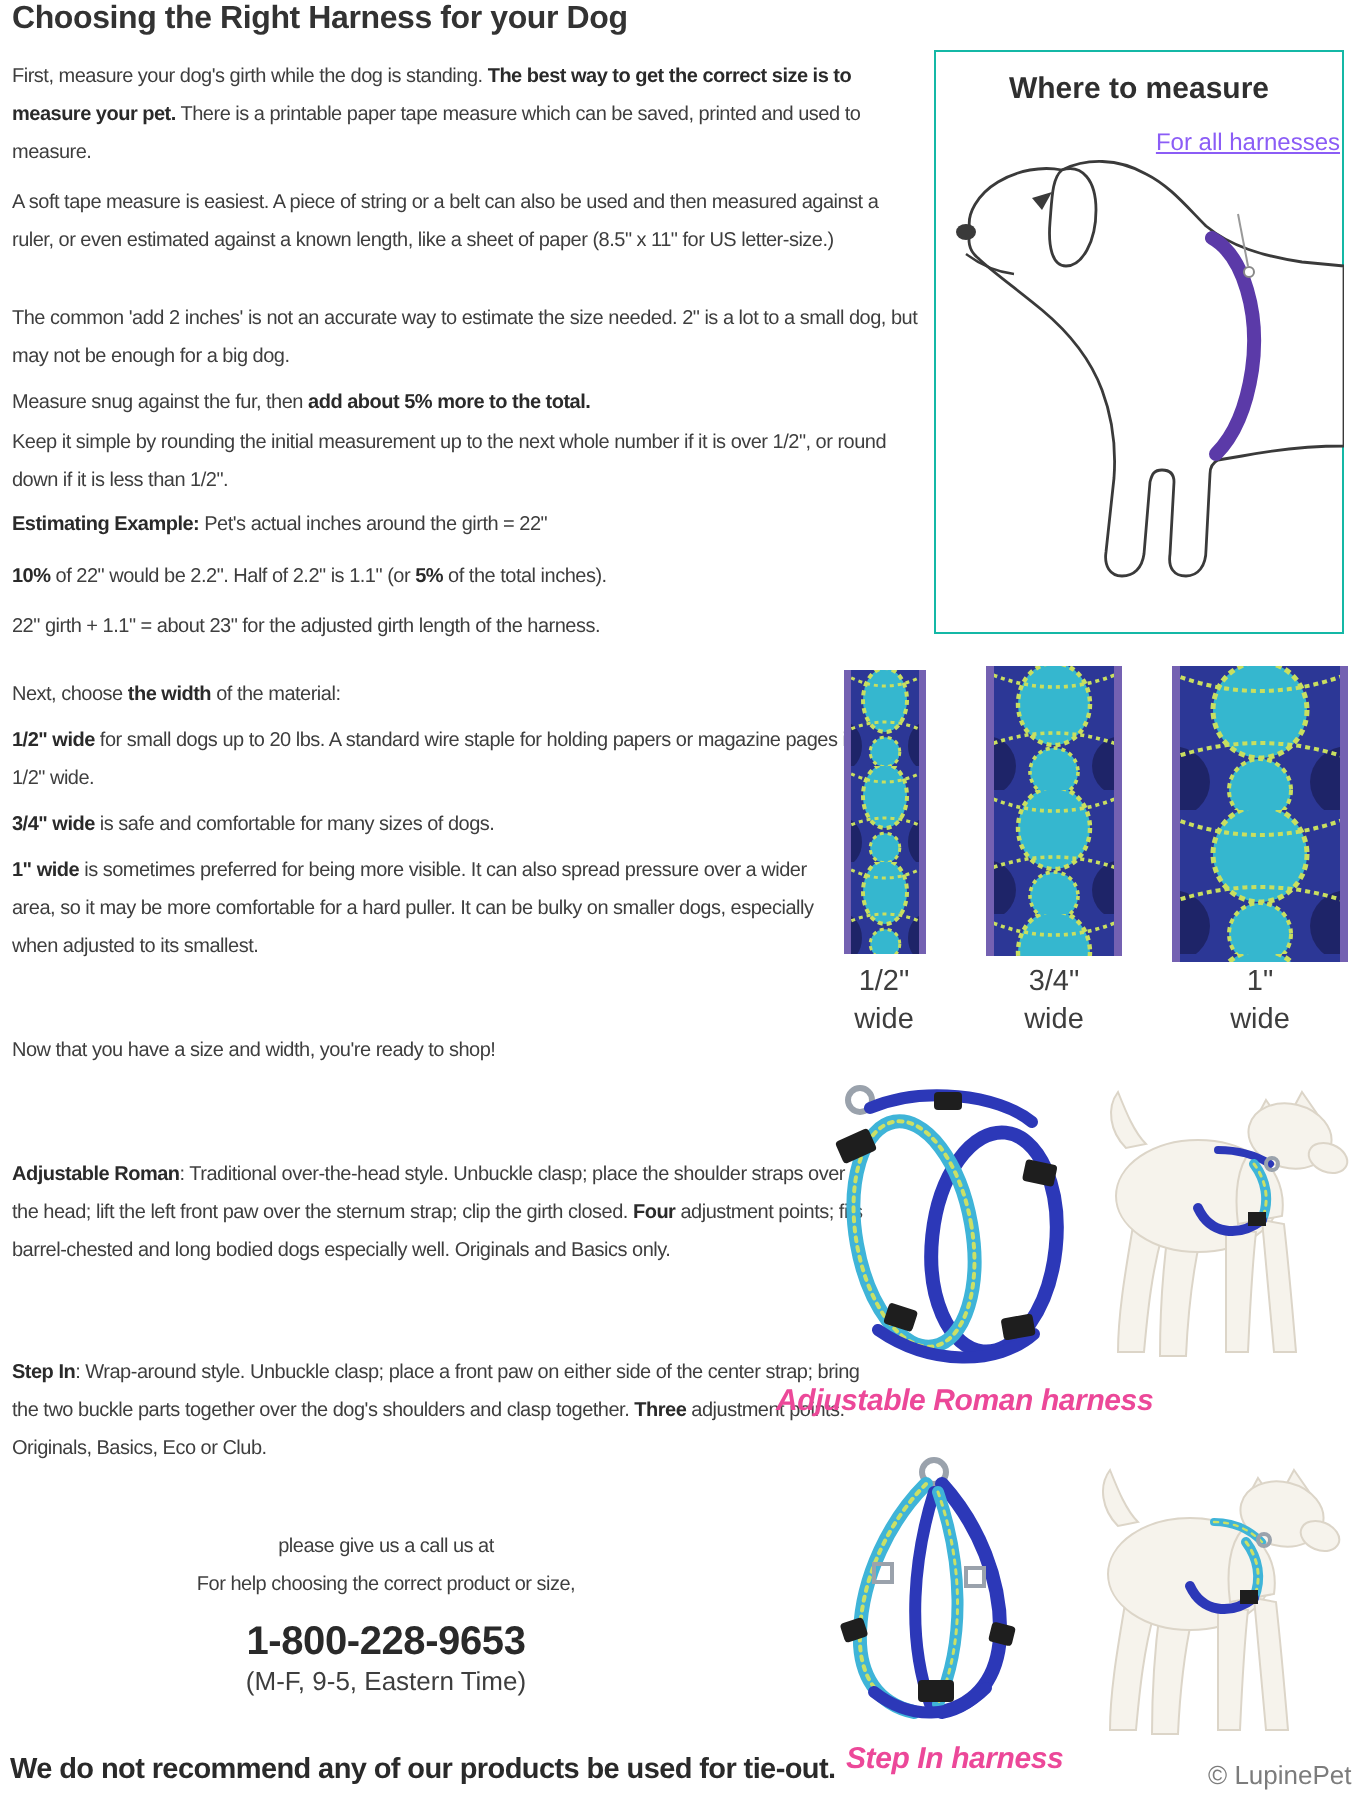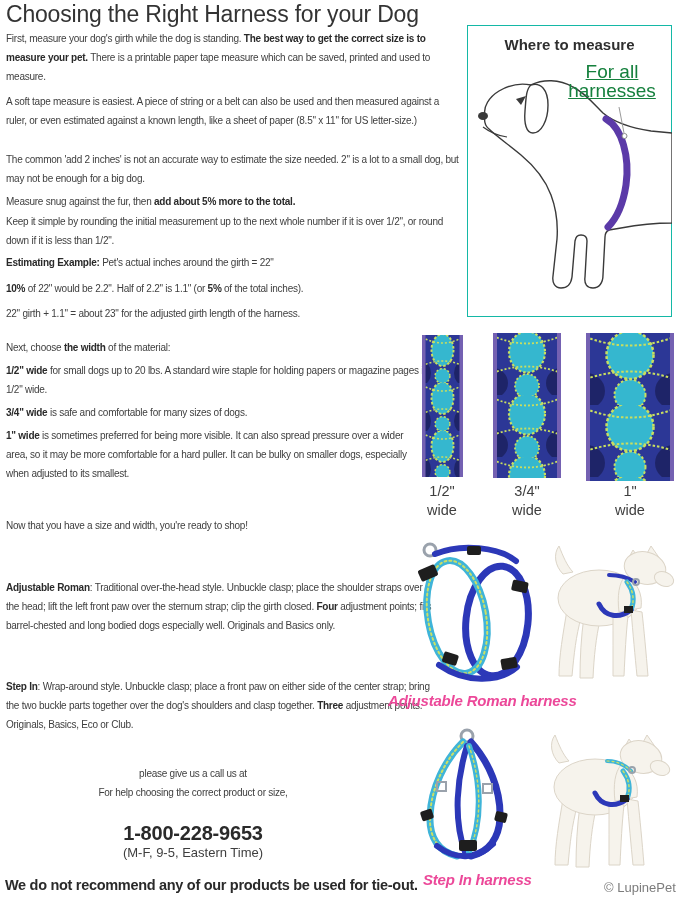--- a/index.html
+++ b/index.html
@@ -1,34 +1,34 @@
 <!DOCTYPE html>
 <html><head>
 <meta charset="utf-8">
 <style>
   html,body{margin:0;padding:0;background:#fff;}
   *{box-sizing:border-box;}
   #page{position:relative;width:679px;height:899px;background:#fff;overflow:hidden;
         font-family:"Liberation Sans",sans-serif;color:#3e3e3e;}
   .para{position:absolute;font-size:10px;line-height:19px;letter-spacing:-0.25px;margin:0;}
   .para b{font-weight:700;color:#2a2a2a;}
-  #title{position:absolute;left:6px;top:1px;font-size:23px;font-weight:400;color:#333;
+  #title{position:absolute;left:6px;top:1px;font-size:16px;font-weight:700;color:#333;
          letter-spacing:-0.2px;}
   .centerblock{position:absolute;text-align:center;}
   .phone{font-size:20px;font-weight:700;color:#2a2a2a;letter-spacing:-0.2px;}
   .hours{font-size:13px;color:#3e3e3e;}
   #footer-note{position:absolute;left:5px;top:877px;font-size:14.5px;font-weight:700;
                color:#2a2a2a;letter-spacing:-0.3px;}
   
   #measure-box{position:absolute;left:467px;top:25px;width:205px;height:292px;
                border:1px solid #14b8a6;background:#fff;}
   #measure-title{position:absolute;left:0;top:10px;width:100%;text-align:center;
                  font-size:15px;font-weight:700;color:#2f2f2f;}
-  #measure-callout{position:absolute;left:86px;top:36px;width:116px;text-align:center;
-                   font-size:19px;color:#15803d;text-decoration:underline;line-height:19px;}
+  #measure-callout{position:absolute;left:86px;top:36px;width:116px;text-align:right;
+                   font-size:12px;color:#8b5cf6;text-decoration:underline;line-height:19px;}
   #measure-dog-svg{position:absolute;left:1px;top:1px;}
   
   .swatch{position:absolute;}
   .swatch-label{position:absolute;width:70px;text-align:center;font-size:14.5px;
                 line-height:19px;color:#3e3e3e;}
   .photo{position:absolute;}
   .caption{position:absolute;font-size:15px;font-style:italic;font-weight:700;
            color:#ec4899;letter-spacing:-0.2px;}
   #credit{position:absolute;left:604px;top:880px;font-size:13px;color:#7c7c7c;}
 </style>
@@ -53,21 +53,21 @@
   <p class="para" style="left:6px;top:403px;width:424px"><b>3/4" wide</b><span> is safe and comfortable for many sizes of dogs.</span></p>
   <p class="para" style="left:6px;top:426px;width:420px"><b>1" wide</b><span> is sometimes preferred for being more visible. It can also spread pressure over a wider area, so it may be more comfortable for a hard puller. It can be bulky on smaller dogs, especially when adjusted to its smallest.</span></p>
   <p class="para" style="left:6px;top:516px;width:430px"><span>Now that you have a size and width, you're ready to shop!</span></p>
 
   <p class="para" style="left:6px;top:578px;width:430px"><b>Adjustable Roman</b><span>: Traditional over-the-head style. Unbuckle clasp; place the shoulder straps over the head; lift the left front paw over the sternum strap; clip the girth closed. </span><b>Four</b><span> adjustment points; fits barrel-chested and long bodied dogs especially well. Originals and Basics only.</span></p>
   <p class="para" style="left:6px;top:677px;width:430px"><b>Step In</b><span>: Wrap-around style. Unbuckle clasp; place a front paw on either side of the center strap; bring the two buckle parts together over the dog's shoulders and clasp together. </span><b>Three</b><span> adjustment points. Originals, Basics, Eco or Club.</span></p>
 
   <div class="centerblock" style="left:0;top:764px;width:386px">
     <div class="para" style="position:static">please give us a call us at</div>
     <div class="para" style="position:static">For help choosing the correct product or size,</div>
-    <div class="phone" style="margin-top:20px">1-800-228-9653</div>
+    <div class="phone" style="margin-top:8px">1-800-228-9653</div>
     <div class="hours">(M-F, 9-5, Eastern Time)</div>
   </div>
 
   <div id="footer-note">We do not recommend any of our products be used for tie-out.</div>
 
   <div id="measure-box">
     <svg id="measure-dog-svg" width="203" height="290" viewBox="0 0 203 290">
 
       <path fill="#ffffff" stroke="#3a3a3a" stroke-width="1.4" stroke-linejoin="round" d="M16,88 C14,80 20,70 30,64 C40,58 52,56 62,58 C74,52 90,52 104,60
            C116,66 124,76 134,86 C146,96 162,101 182,104 L203,106 L203,196

